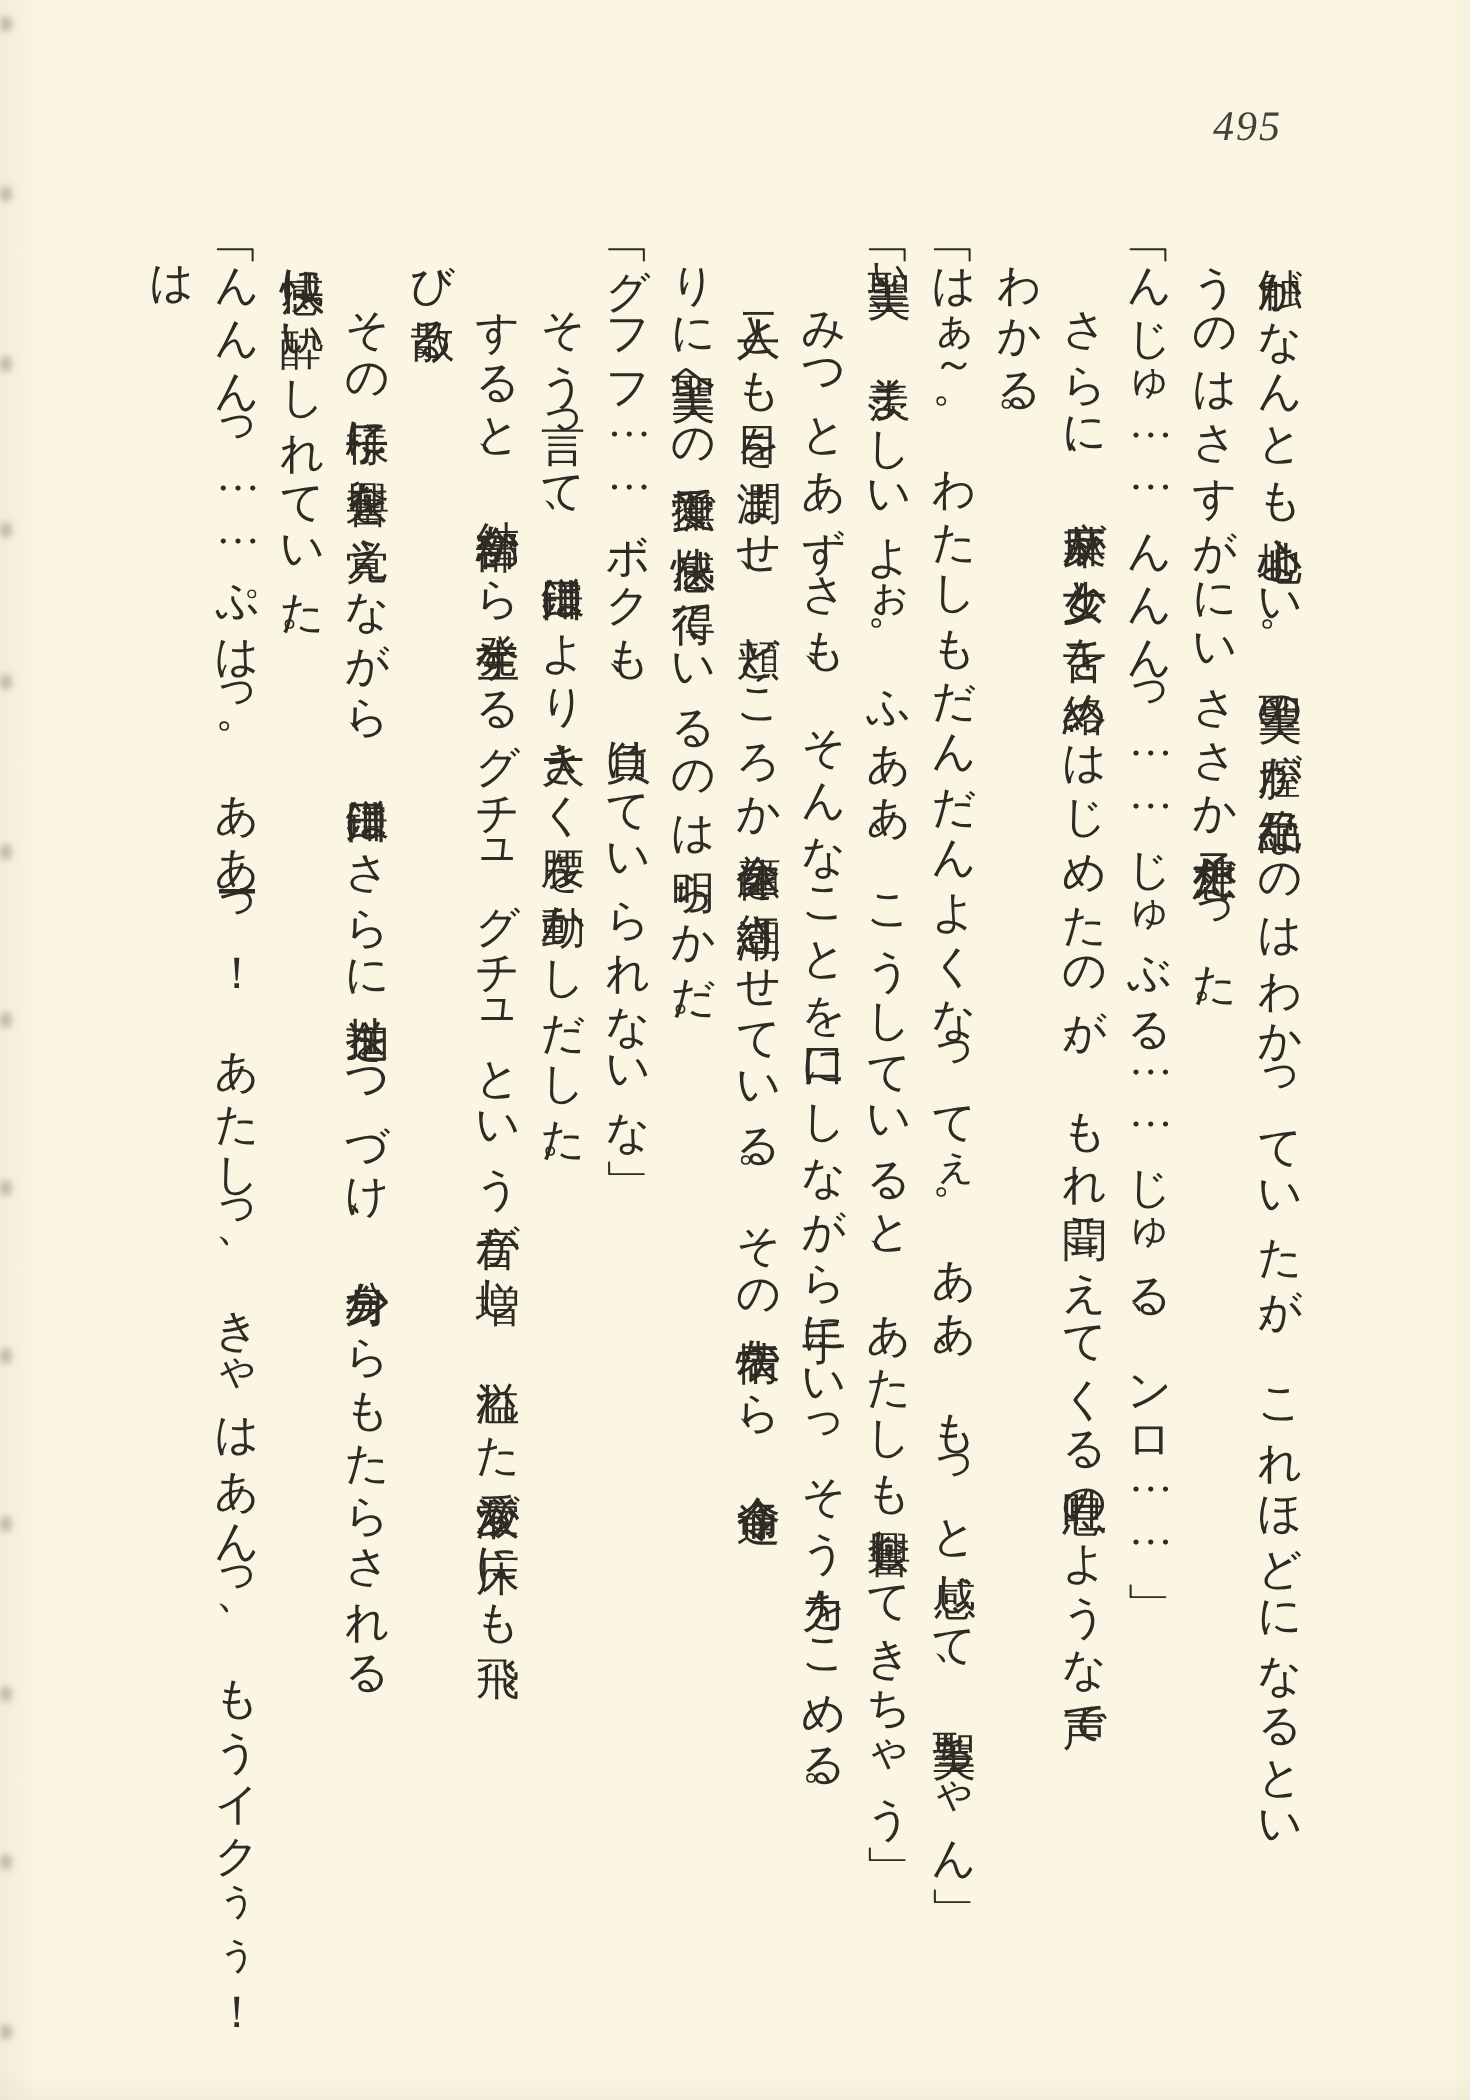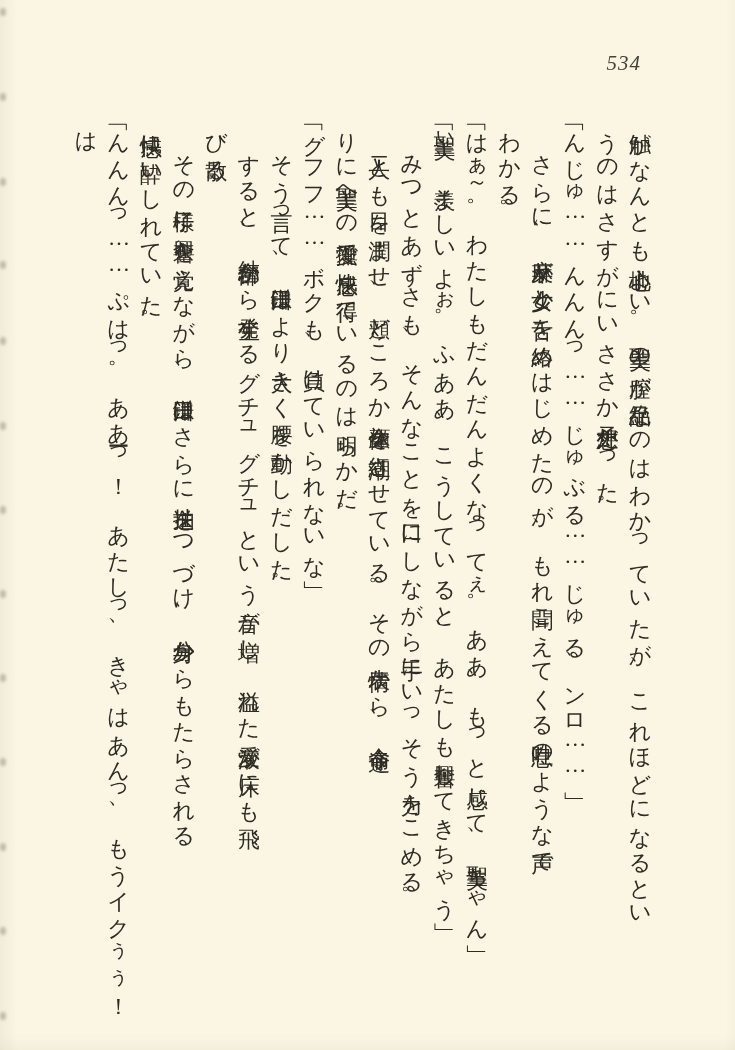--- a/index.html
+++ b/index.html
@@ -66,21 +66,21 @@
     border-radius: 50%;
     filter: blur(1.5px);
     pointer-events: none;
   }
 </style>
 </head>
 <body>
 
 <div class="page">
 
-  <div class="page-number">534</div>
+  <div class="page-number">495</div>
 
   <div class="text-block">
       <div class="tline">触がなんとも心地よい。聖美の膣が絶品なのはわかっていたが、これほどになるとい</div>
       <div class="tline">うのはさすがにいささか予想外だった。</div>
       <div class="tline">「んじゅ……んんんっ……じゅぶる……じゅる、ンロ……」</div>
       <div class="tline indent">さらに、麻菜が少女と舌を絡めはじめたのが、もれ聞こえてくる吐息のような声で</div>
       <div class="tline">わかる。</div>
       <div class="tline">「はぁ～。わたしもだんだんよくなってぇ。ああ、もっと感じて、聖美ちゃん」</div>
       <div class="tline">「聖美ぃ、羨ましいよぉ。ふああ、こうしていると、あたしも興奮してきちゃう」</div>
       <div class="tline indent">みつとあずさも、そんなことを口にしながら手にいっそう力をこめる。</div>

